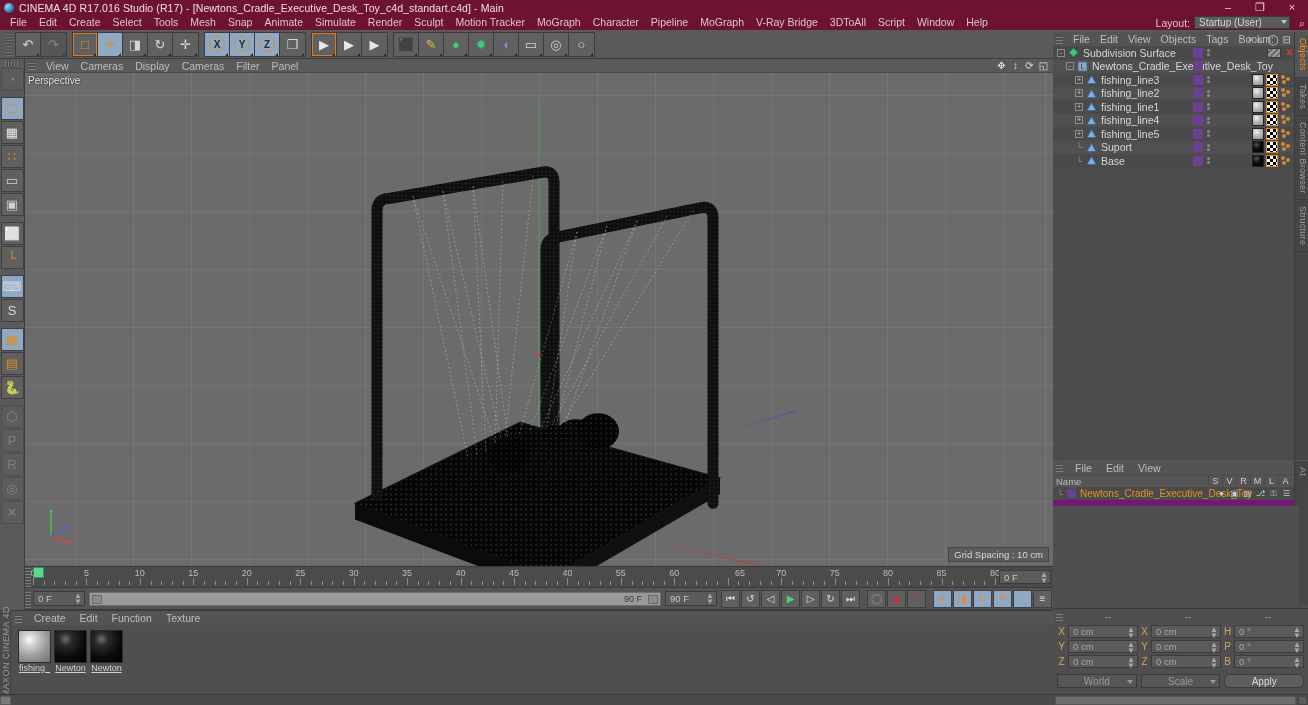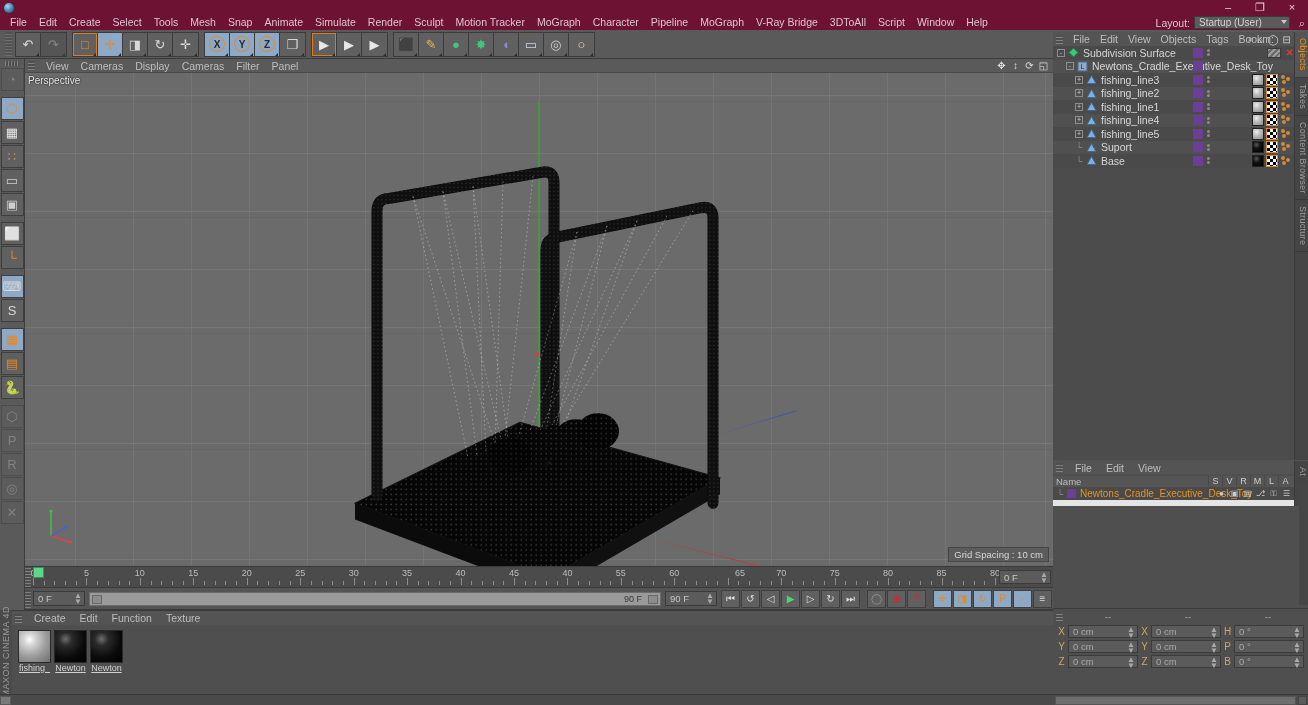--- a/index.html
+++ b/index.html
@@ -248,21 +248,21 @@
   .layerpanel {
     position: absolute; right: 0; top: 461px; width: 255px; height: 24px;
     background: #4f4f4f; display: flex;
   }
   .lp-main { flex: 1; border-right: 1px solid #3a3a3a; }
   .lp-menubar { height: 13px; display: flex; align-items: center; padding-left: 3px; background: #545454; }
 
   .layerlist {
     position: absolute; right: 0; top: 476px; width: 255px; height: 30px; display: flex;
   }
-  .ll-main { flex: 1; border-right: 1px solid #3a3a3a; background: #e5e5e5; }
+  .ll-main { flex: 1; border-right: 1px solid #3a3a3a; background: #701a75; }
   .ll-hdr { height: 11px; display: flex; align-items: center; font-size: 9.5px; color: #bdbdbd; background: #555; padding-left: 3px; position: relative;}
   .ll-cols { position: absolute; right: 2px; top: 0; display: flex; }
   .ll-col { width: 14px; text-align: center; font-size: 9px; color: #cfcfcf; border-left: 1px solid #484848; }
   .ll-row { height: 13px; display: flex; align-items: center; font-size: 10px; color: #e8921f; padding-left: 3px; position: relative; background:#4a4a4a;}
   .ll-icons { position: absolute; right: 2px; top: 1px; display: flex; gap: 2px; align-items: center; }
   .ll-ic { width: 11px; height: 11px; display:flex;align-items:center;justify-content:center; font-size:8px; color:#ccc;}
 
   
   .coordpanel {
     position: absolute; right: 0; top: 608px; width: 255px; bottom: 11px;
@@ -305,20 +305,21 @@
   .vscroll-right {
     position: absolute; right: 0; top: 485px; width: 9px; height: 120px; background: #464646;
   }
   .rail-gap { position: absolute; right: 0; top: 506px; width: 255px; height: 102px; background: #4f4f4f; }
 </style>
 </head>
 <body>
 
 <div class="titlebar">
   <div class="tb-icon"></div>
+  <div class="tb-title">CINEMA 4D R17.016 Studio (R17) - [Newtons_Cradle_Executive_Desk_Toy_c4d_standart.c4d] - Main</div>
   <div class="tb-controls">
     <div class="tb-btn">–</div>
     <div class="tb-btn">❐</div>
     <div class="tb-btn">×</div>
   </div>
 </div>
 
 <div class="menubar" id="menubar">
   <div class="menu-item">File</div>
     <div class="menu-item">Edit</div>
@@ -1175,20 +1176,31 @@
           <span>0 cm</span>
           <span class="spin">▲<br>▼</span>
         </div>
       <span class="cp-lbl">B</span>
       <div class="cp-in">
           <span>0 °</span>
           <span class="spin">▲<br>▼</span>
         </div>
     </div>
   </div>
+  <div class="cp-bot">
+    <div class="cp-sel">
+      <span>World</span>
+        <span class="arr"></span>
+    </div>
+    <div class="cp-sel">
+      <span>Scale</span>
+        <span class="arr"></span>
+    </div>
+    <div class="cp-apply">Apply</div>
+  </div>
 </div>
 
 <div class="hscroll-left">
   <div class="thumb"></div>
 </div>
 <div class="hscroll-right">
   <div class="thumb"></div>
   <div class="arrR"></div>
 </div>
 

